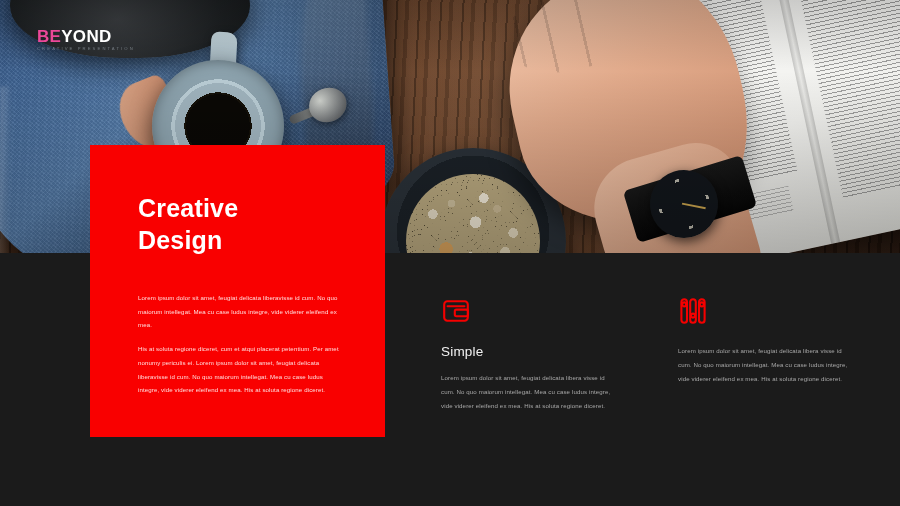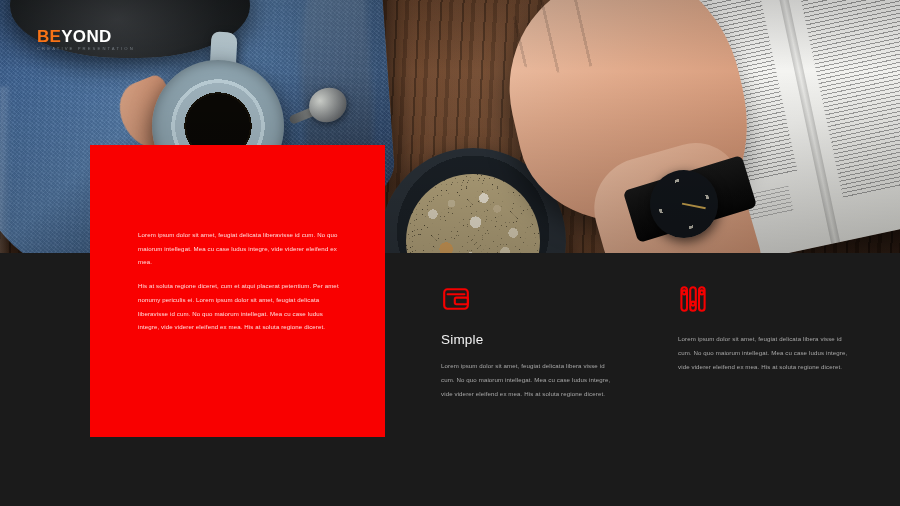--- a/index.html
+++ b/index.html
@@ -265,21 +265,21 @@
   .logo {
     position:absolute; left:37px; top:28px;
     z-index:6;
     line-height:1;
   }
   .logo-word {
     font-size:17px;
     font-weight:bold;
     letter-spacing:.3px;
   }
-  .logo-be { color:#f97316; }
+  .logo-be { color:#ec4899; }
   .logo-yond { color:#ffffff;margin-top:12px; }
   .logo-tag {
     margin-top:2px;
     font-size:4.2px;
     letter-spacing:2.1px;
     color:#9aa3ab;
     text-transform:uppercase;
     opacity:.65;
   }
 
@@ -306,21 +306,21 @@
   .panel-body p {
     font-size:6.1px;
     line-height:2.25;
     color:#ffdede;
     letter-spacing:.12px;
   }
   .panel-body p + p { margin-top:10px; }
 
   
   .features {
-    position:absolute; left:441px; top:284px;
+    position:absolute; left:441px; top:296px;
     width:410px;
     display:flex;
     gap:64px;
     z-index:4;
   }
   .feature { width:174px; }
 
   .feature-icon { height:34px; margin-bottom:14px; }
   .feature-icon svg { display:block; }
 
@@ -382,20 +382,22 @@
 
     <div class="photo-shade"></div>
   </div>
 
   <div class="logo">
     <div class="logo-word"><span class="logo-be">BE</span><span class="logo-yond">YOND</span></div>
     <div class="logo-tag">creative presentation</div>
   </div>
 
   <div class="red-panel">
+    <h1 class="panel-title">Creative
+Design</h1>
     <div class="panel-body">
       <p>Lorem ipsum dolor sit amet, feugiat delicata liberavisse id cum. No quo maiorum intellegat. Mea cu case ludus integre, vide viderer eleifend ex mea.</p>
       <p>His at soluta regione diceret, cum et atqui placerat petentium. Per amet nonumy periculis ei. Lorem ipsum dolor sit amet, feugiat delicata liberavisse id cum. No quo maiorum intellegat. Mea cu case ludus integre, vide viderer eleifend ex mea. His at soluta regione diceret.</p>
     </div>
   </div>
 
   <div class="features">
 
     <div class="feature">
       <div class="feature-icon">

